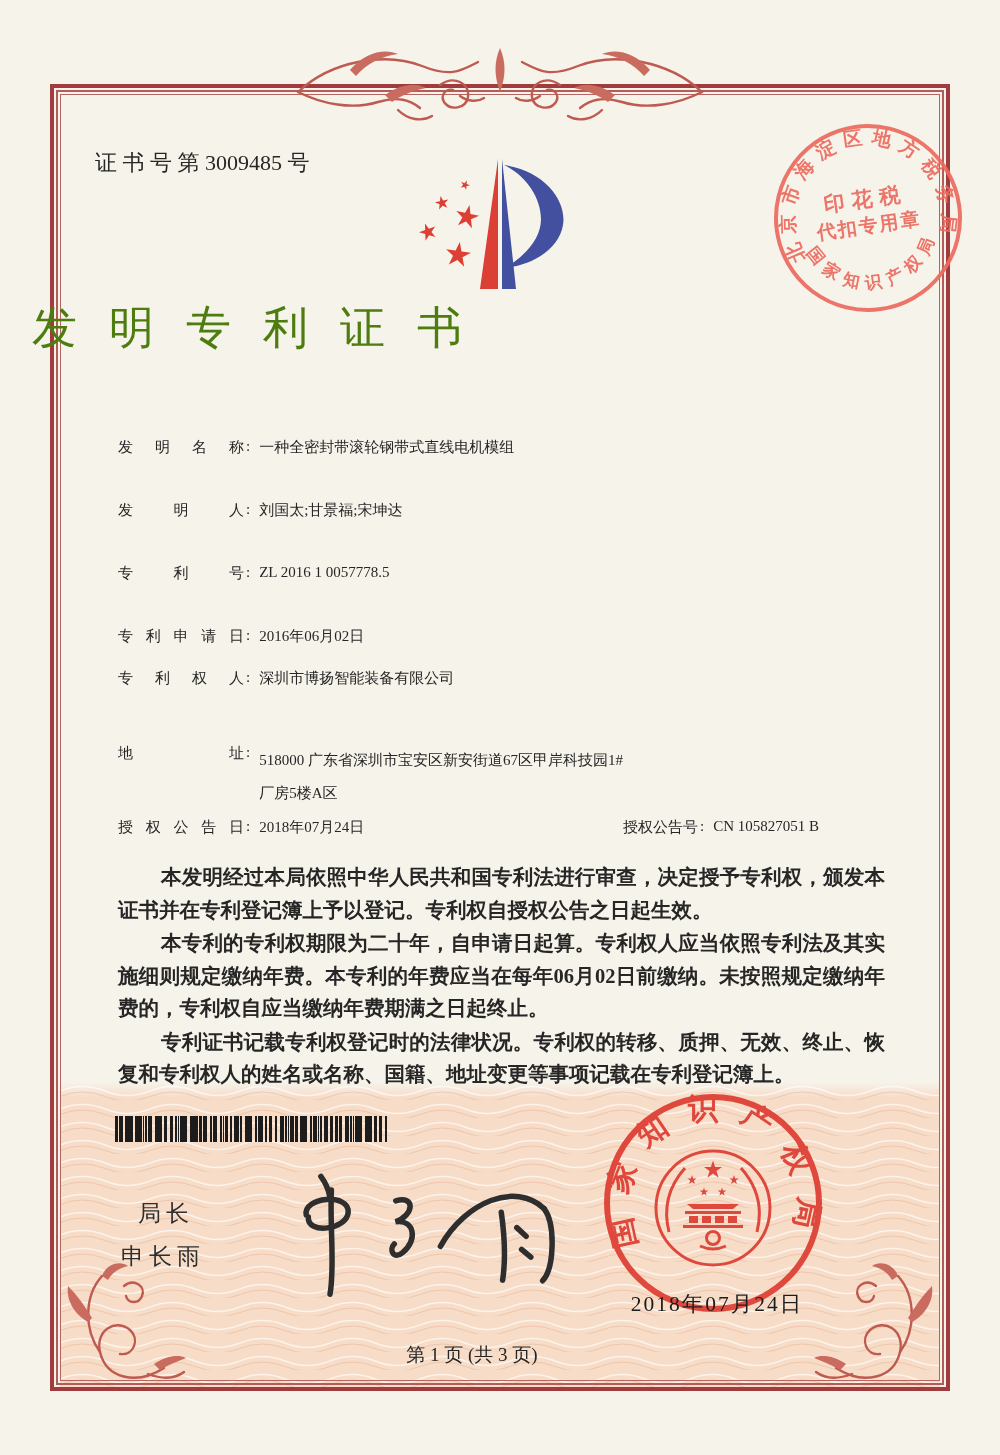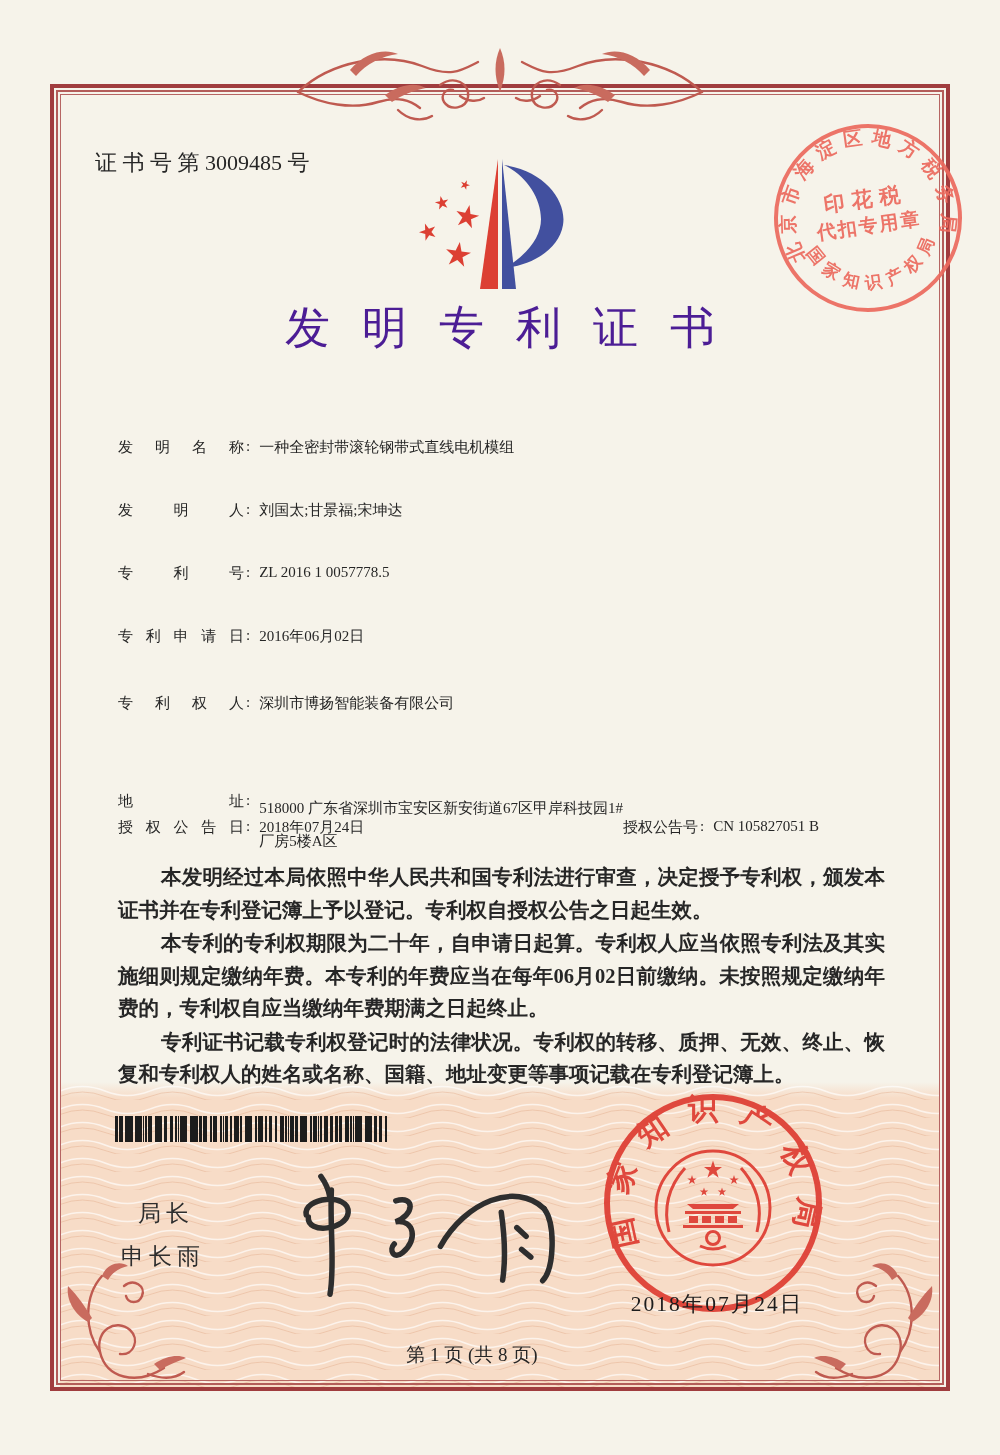--- a/index.html
+++ b/index.html
@@ -10,22 +10,22 @@
          border:4px solid #a03c3e;z-index:3;pointer-events:none;}
   .frame::before{content:"";position:absolute;inset:2px;border:2px solid #b35c59;}
   .frame::after{content:"";position:absolute;inset:6px;border:1px solid #b66563;}
   
   .band{position:absolute;left:60px;right:60px;top:1082px;height:306px;background:#f7dcc7;z-index:1;}
   .band::before{content:"";position:absolute;left:0;right:0;top:0;height:16px;
       background:linear-gradient(180deg,#f6f3ea,rgba(246,243,234,0));}
   .band svg{position:absolute;inset:0;}
   
   .certno{position:absolute;left:95px;top:148px;font-size:22px;z-index:5;}
-  .title{position:absolute;left:0;right:0;top:298px;text-align:center;font-size:45px;
-         letter-spacing:32px;text-indent:32px;color:#4c1d95;z-index:5;}
+  .title{position:absolute;left:0;right:0;top:298px;text-align:left;font-size:45px;
+         letter-spacing:32px;text-indent:32px;color:#4d7c0f;z-index:5;}
   .row{position:absolute;left:118px;font-size:15px;z-index:5;white-space:nowrap;}
   .lbl{display:inline-block;width:126px;text-align:justify;text-align-last:justify;vertical-align:top;}
   .colon{margin-left:2px;vertical-align:top;}
   .val{margin-left:9px;vertical-align:top;}
   .val2{display:inline-block;margin-left:9px;white-space:normal;width:620px;line-height:33px;vertical-align:top;}
   .grant2{position:absolute;left:505px;top:0;}
   .paras{position:absolute;left:118px;right:115px;top:861px;z-index:5;}
   .paras p{margin:0 0 1px 0;font-size:20.5px;line-height:32.5px;text-indent:2.1em;text-align:justify;font-weight:bold;}
   .barcode{position:absolute;left:115px;top:1116px;width:272px;height:26px;z-index:5;
      background:repeating-linear-gradient(90deg,#1c1c1c 0 2px,transparent 2px 5px),
@@ -132,24 +132,24 @@
   </div>
   <div class="row" style="top:501px">
     <span class="lbl">发明人</span><span class="colon">:</span><span class="val">刘国太;甘景福;宋坤达</span>
   </div>
   <div class="row" style="top:564px">
     <span class="lbl">专利号</span><span class="colon">:</span><span class="val">ZL 2016 1 0057778.5</span>
   </div>
   <div class="row" style="top:627px">
     <span class="lbl">专利申请日</span><span class="colon">:</span><span class="val">2016年06月02日</span>
   </div>
-  <div class="row" style="top:694px">
+  <div class="row" style="top:669px">
     <span class="lbl">专利权人</span><span class="colon">:</span><span class="val">深圳市博扬智能装备有限公司</span>
   </div>
-  <div class="row" style="top:792px">
+  <div class="row" style="top:744px">
     <span class="lbl">地址</span><span class="colon">:</span><span class="val2"><span>518000 广东省深圳市宝安区新安街道67区甲岸科技园1#</span><br><span>厂房5楼A区</span></span>
   </div>
   <div class="row" style="top:818px;right:130px">
     <span class="lbl">授权公告日</span><span class="colon">:</span><span class="val">2018年07月24日</span>
     <span class="grant2">
       <span>授权公告号</span><span class="colon">:</span><span class="val">CN 105827051 B</span>
     </span>
   </div>
 
   <div class="paras">
@@ -221,15 +221,15 @@
         <textPath href="#stampTop" startOffset="50%" text-anchor="middle">北京市海淀区地方税务局</textPath>
       </text>
       <text font-size="17" fill="#ec6a5e" letter-spacing="7" font-weight="bold">
         <textPath href="#stampBot" startOffset="50%" text-anchor="middle">国家知识产权局</textPath>
       </text>
       <text x="100" y="88" text-anchor="middle" font-size="21" letter-spacing="7" fill="#ec6a5e" font-weight="bold">印花税</text>
       <text x="100" y="114" text-anchor="middle" font-size="19" letter-spacing="2" fill="#ec6a5e" font-weight="bold">代扣专用章</text>
     </g>
   </svg>
 
-  <div class="footer">第 1 页 (共 8 页)</div>
+  <div class="footer">第 1 页 (共 3 页)</div>
 
 </div>
 
 </body></html>

